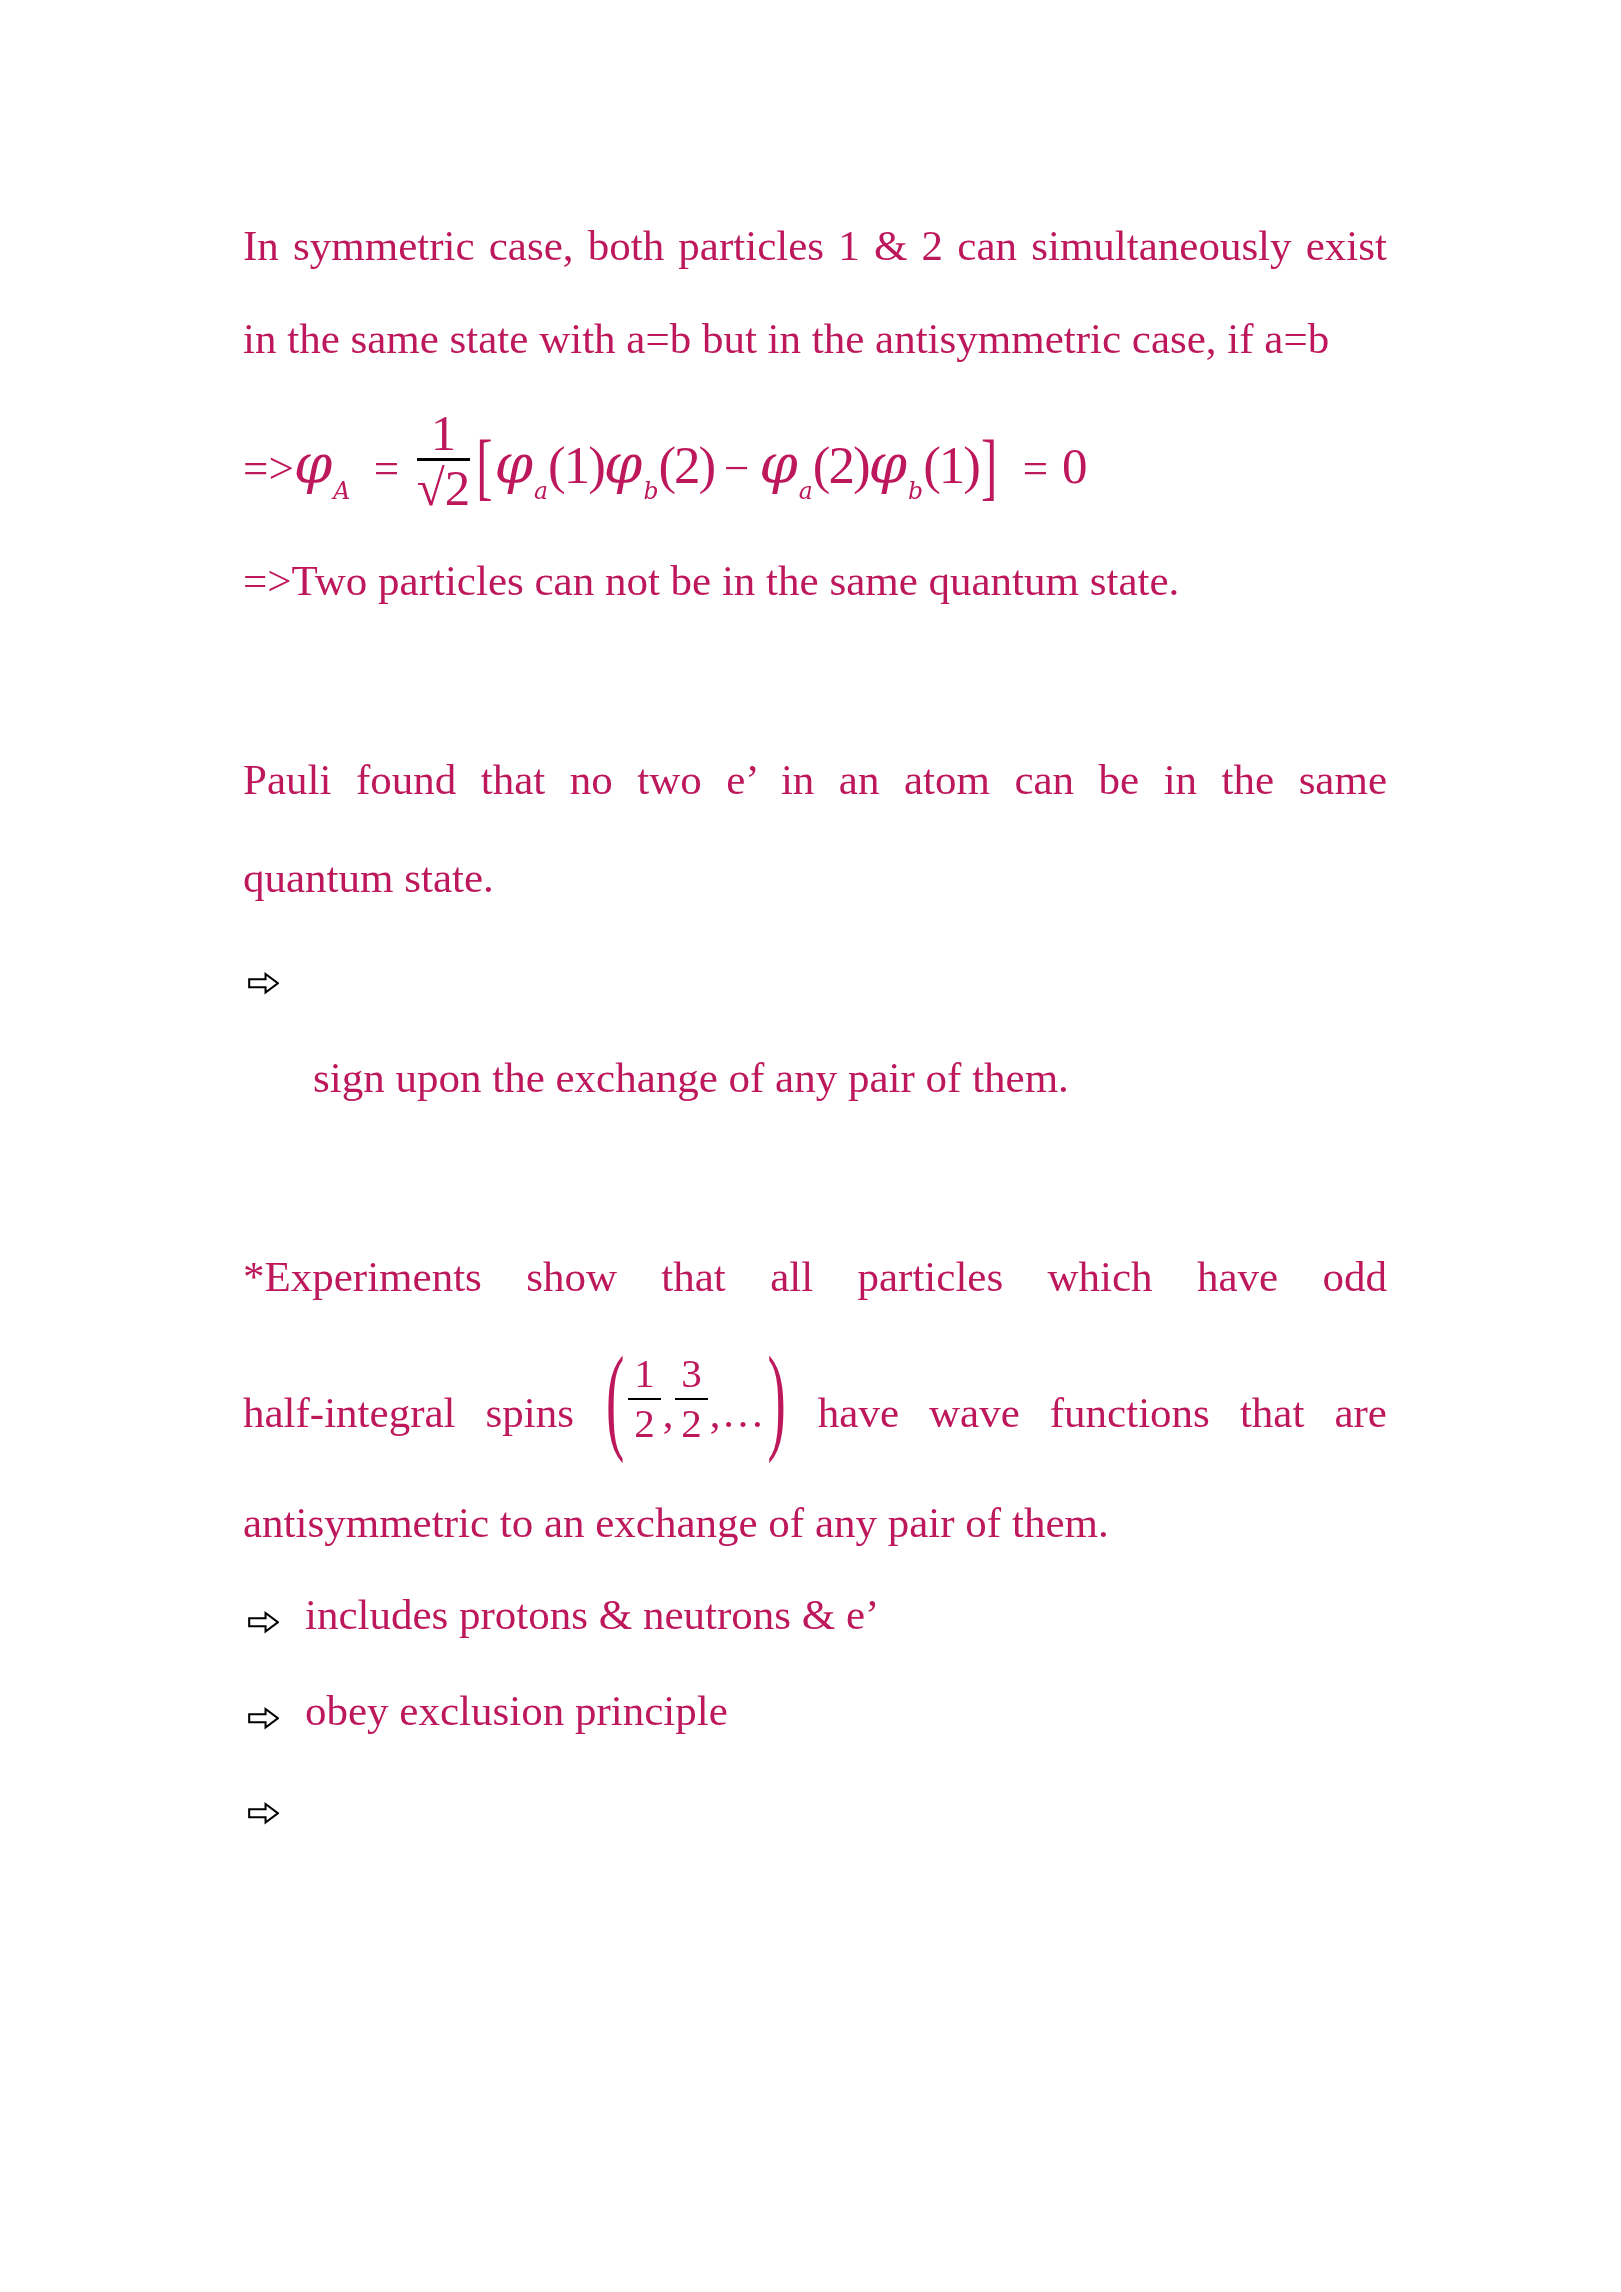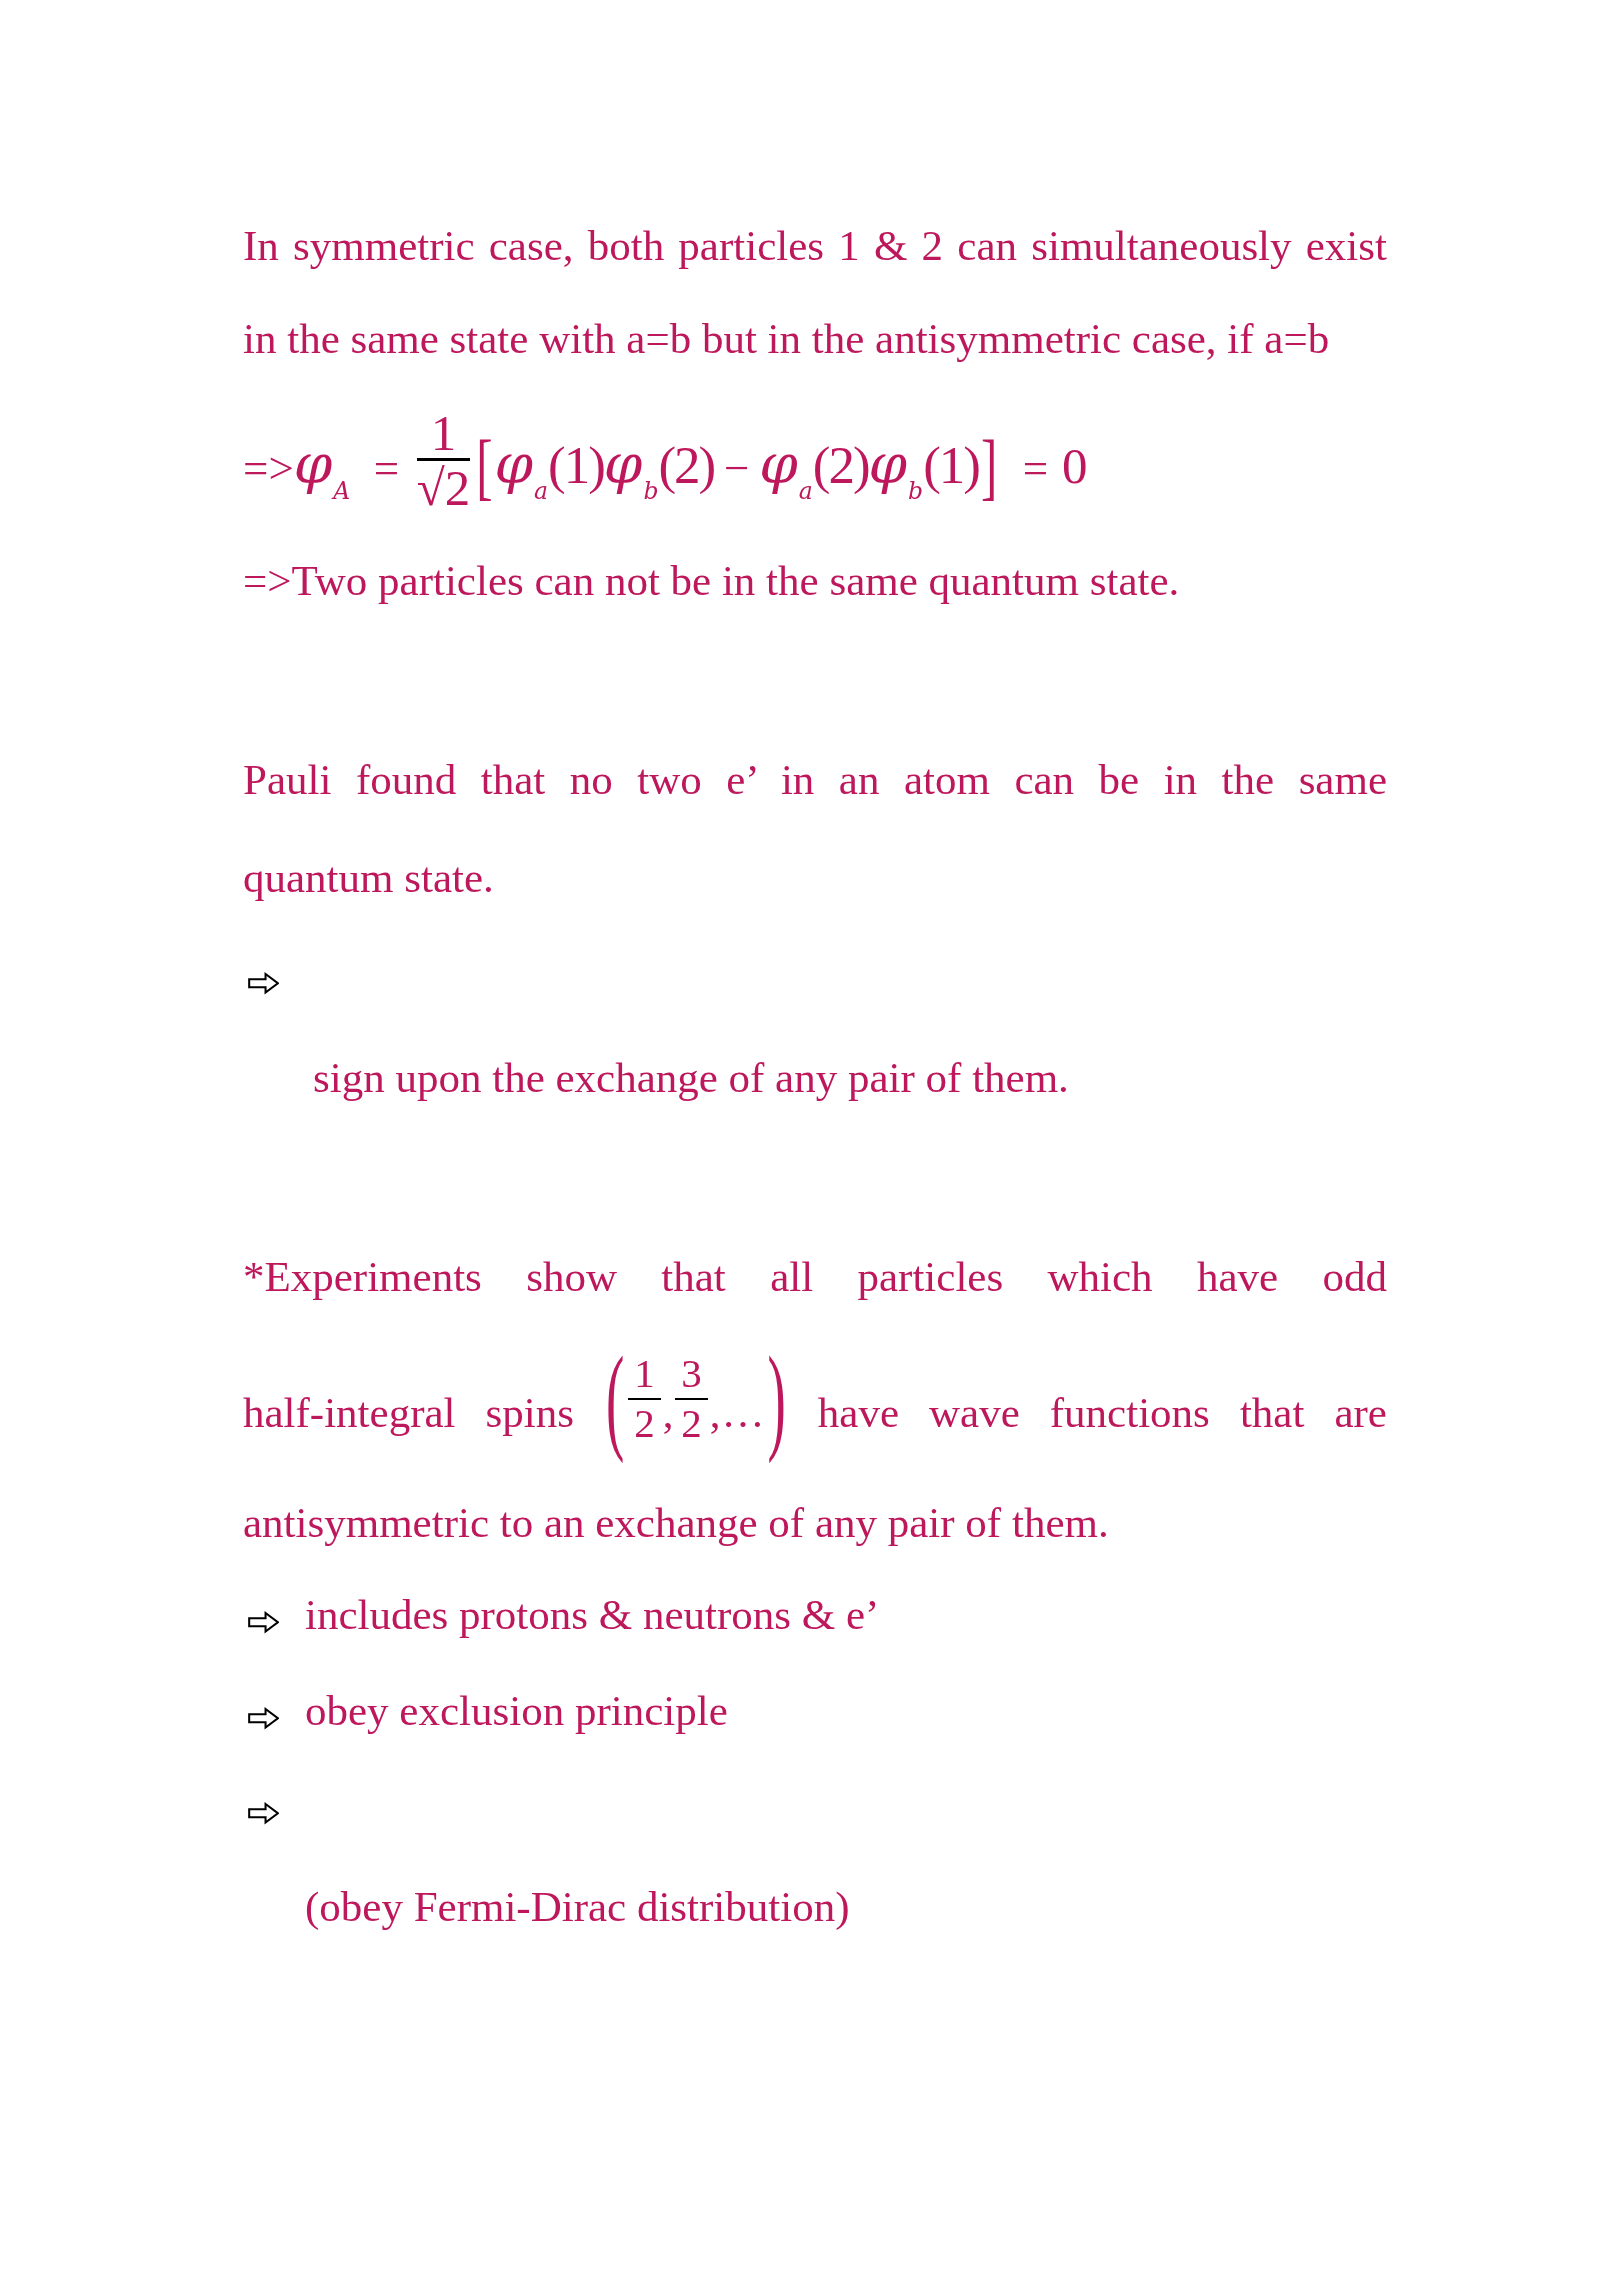--- a/index.html
+++ b/index.html
@@ -139,16 +139,15 @@
         <path d="M1 7 H17 V2 L29 11 L17 20 V15 H1 Z" fill="#ffffff" stroke="#000000" stroke-width="2"></path>
       </svg>
   </span>
   <div class="line" style="left:305px; top:1685px;">obey exclusion principle</div>
 
   <span class="arrow" style="left:248px; top:1802px;">
     <svg viewBox="0 0 30 22">
         <path d="M1 7 H17 V2 L29 11 L17 20 V15 H1 Z" fill="#ffffff" stroke="#000000" stroke-width="2"></path>
       </svg>
   </span>
-  <div class="line" style="left:305px; top:1881px;">(obey Fermi-Dirac distribution)</div>
 
 </div>
 
 
 </body></html>

